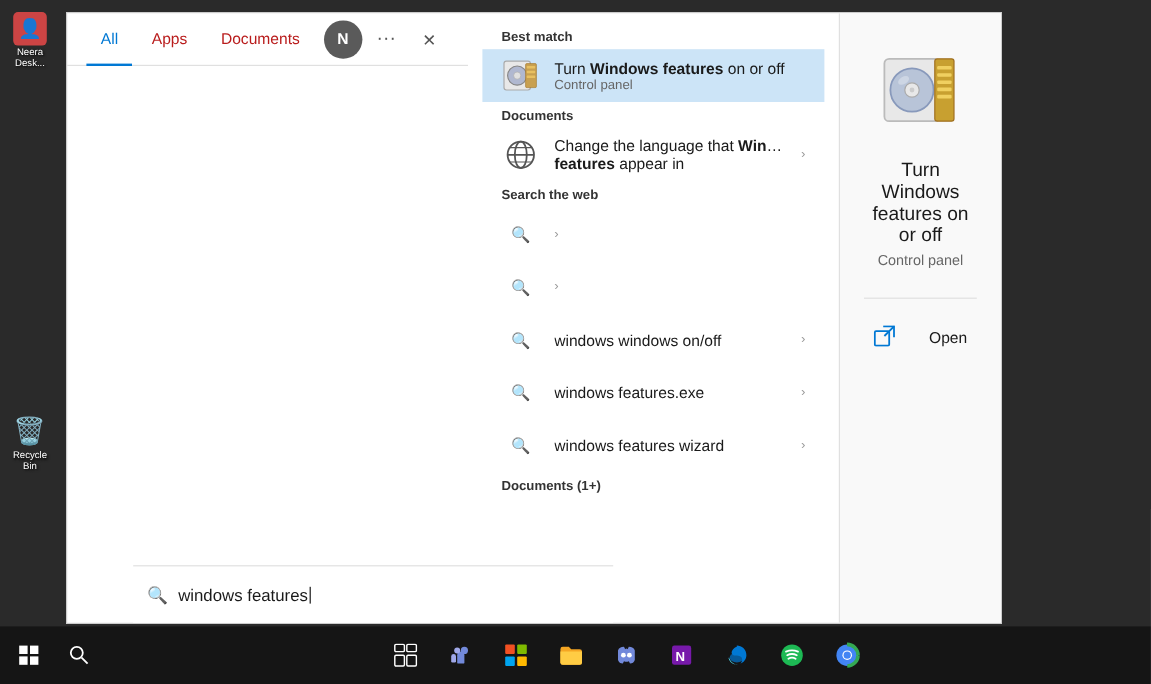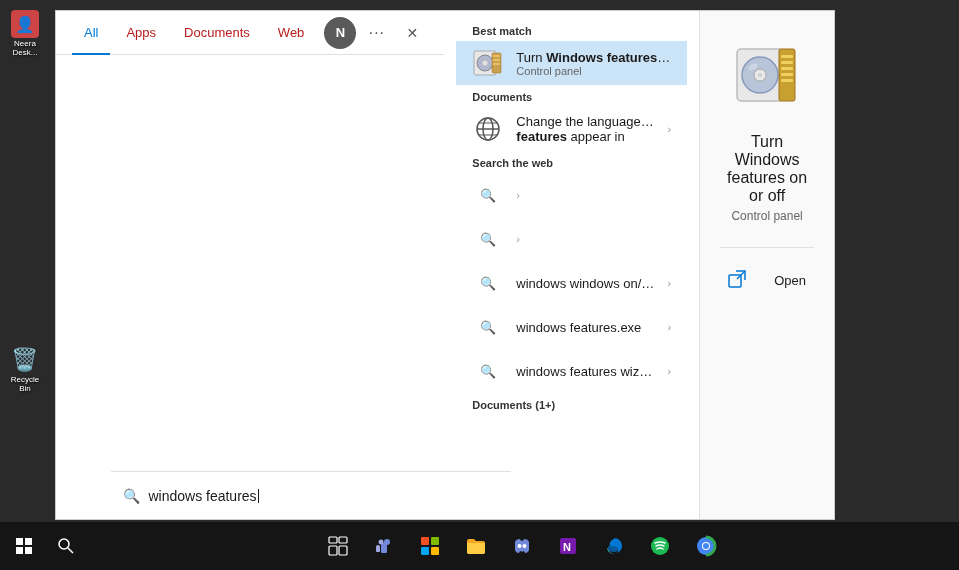--- a/index.html
+++ b/index.html
@@ -390,21 +390,20 @@
     <div class="desktop-icon-label">Recycle<br>Bin</div>
   </div>
 </div>
 
 <div class="search-popup">
 
   <div class="search-tabs">
     <div class="tab active">All</div>
     <div class="tab">Apps</div>
     <div class="tab">Documents</div>
-    <div class="tab">Web</div>
     <div class="tab-spacer"></div>
     <button class="tab-icon-btn user-avatar">N</button>
     <button class="tab-icon-btn icon-btn-plain">···</button>
     <button class="tab-icon-btn close-btn">✕</button>
   </div>
 
   <div class="search-content">
 
     <div class="left-panel">
 

